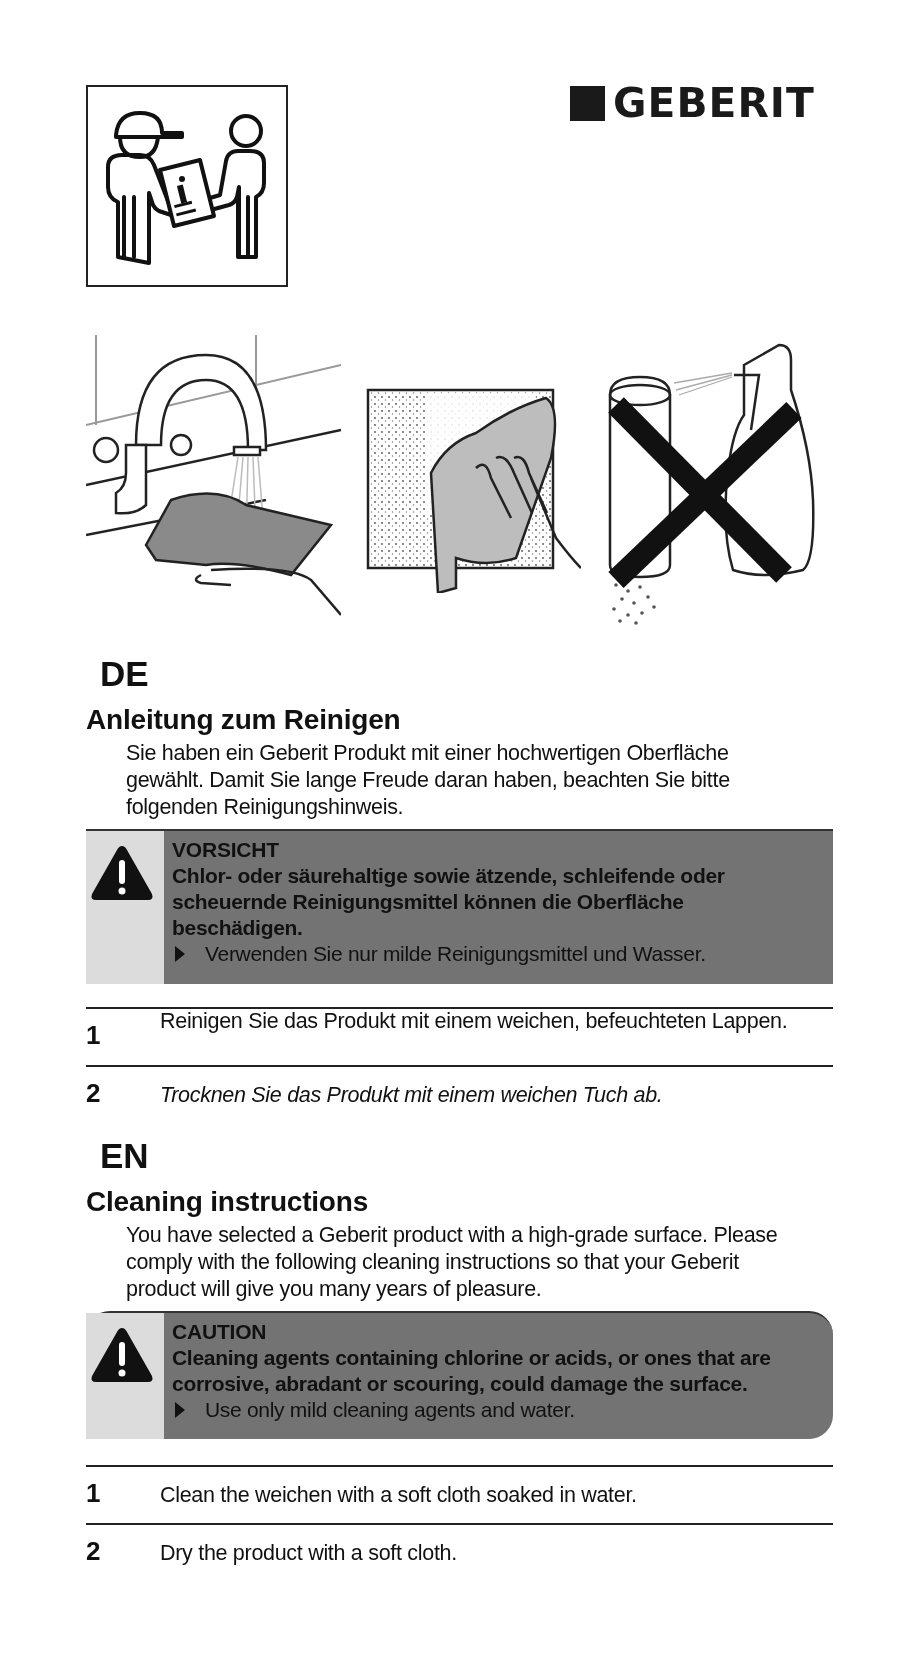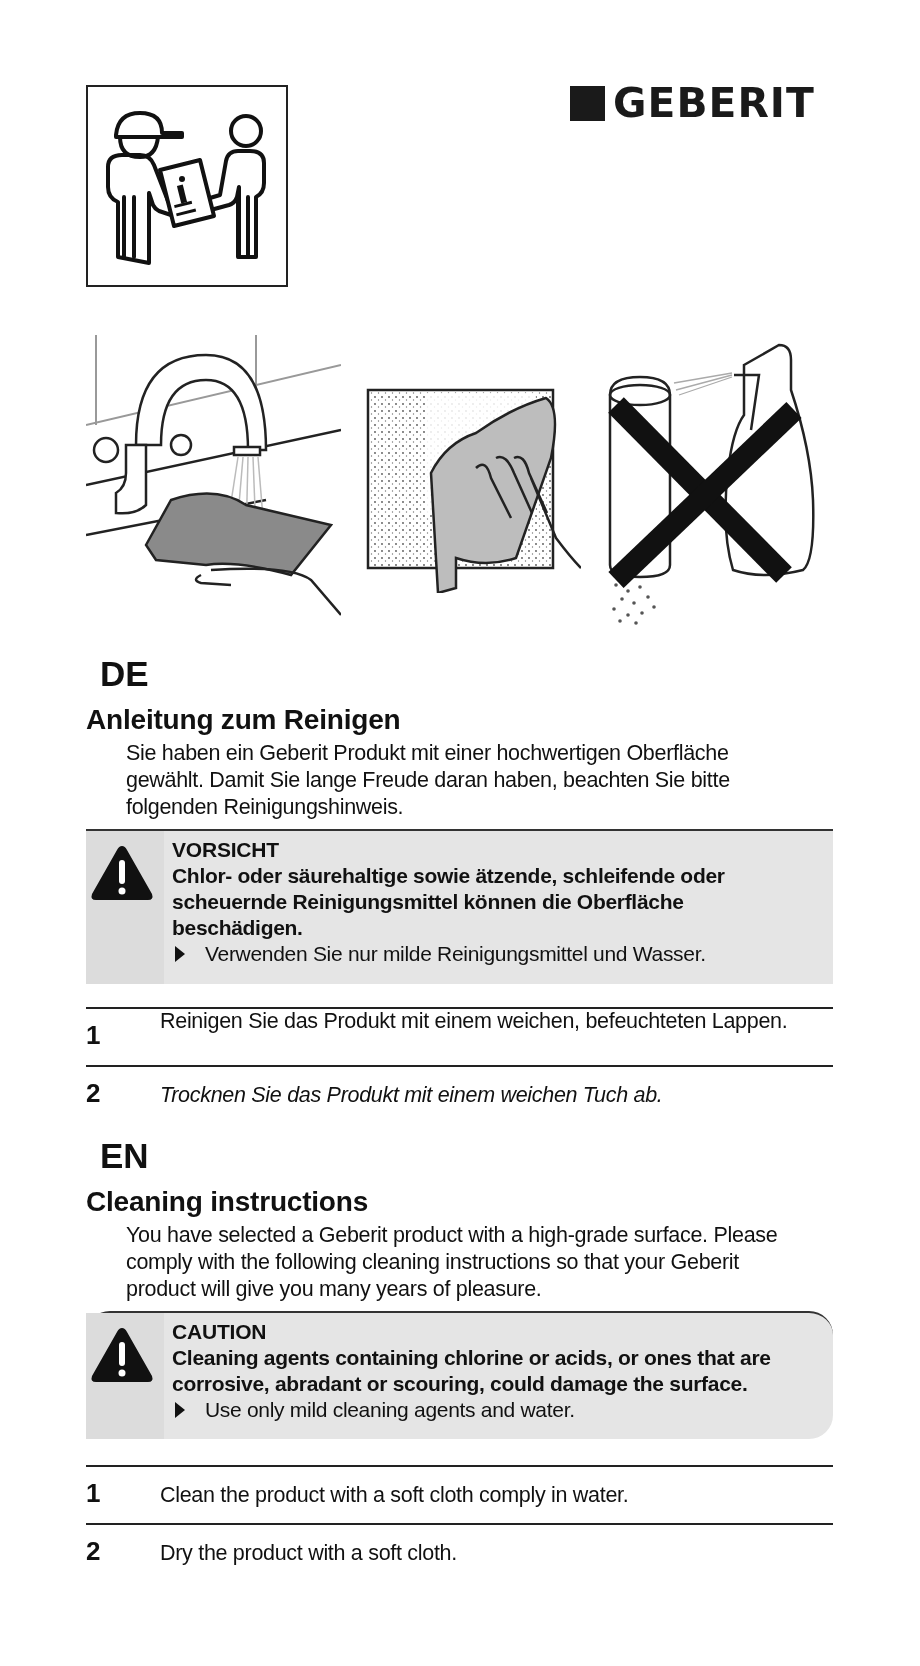--- a/index.html
+++ b/index.html
@@ -14,21 +14,21 @@
   #brand-logo .word { font-family: "DejaVu Sans", sans-serif; font-weight: bold; font-size: 40px; letter-spacing: 1px; color: #1a1a1a; line-height: 40px; transform: scaleX(1.02); transform-origin: left; }
 
   
   .illus { top: 335px; }
 
   
   .lang { left: 100px; font-weight: bold; font-size: 35px; line-height: 40px; }
   .title { left: 86px; font-weight: bold; font-size: 28px; line-height: 32px; letter-spacing: -0.2px; }
   .intro { left: 86px; width: 740px; font-size: 21.5px; line-height: 27px; letter-spacing: -0.3px; margin-left: 40px; }
 
-  .caution { left: 86px; width: 747px; background: #e5e5e5; border-top: 2px solid #333; box-sizing: border-box; }
+  .caution { left: 86px; width: 747px; background: #737373; border-top: 2px solid #333; box-sizing: border-box; }
   .caution .iconcol { position: absolute; left: 0; top: 0; bottom: 0; width: 78px; background: #dcdcdc; }
   .caution .warn { position: absolute; left: 3px; top: 12px; width: 66px; height: 60px; }
   .caution .content { position: absolute; left: 86px; top: 6px; right: 4px; }
   .caution .head { font-weight: bold; font-size: 21px; line-height: 26px; letter-spacing: -0.2px; }
   .caution .body { font-weight: bold; font-size: 21px; line-height: 26px; letter-spacing: -0.3px; }
   .caution .bullet { font-size: 21px; line-height: 26px; letter-spacing: -0.3px; display: flex; align-items: center; }
   .caution .bullet .tri { width: 0; height: 0; border-top: 8px solid transparent; border-bottom: 8px solid transparent; border-left: 10px solid #111; margin: 0 20px 0 3px; }
 
   .rule { left: 86px; width: 747px; height: 2px; background: #222; }
   .step-num { left: 86px; font-weight: bold; font-size: 26px; line-height: 30px; }
@@ -206,17 +206,17 @@
     </div>
     <div class="bullet">
       <span class="tri"></span>
       <span>Use only mild cleaning agents and water.</span>
     </div>
   </div>
 </div>
 
 <div class="abs rule" style="top:1465px;"></div>
 <div class="abs step-num" style="top:1478px;">1</div>
-<div class="abs step-text" style="top:1480px;">Clean the product with a soft cloth comply in water.</div>
+<div class="abs step-text" style="top:1480px;">Clean the weichen with a soft cloth soaked in water.</div>
 
 <div class="abs rule" style="top:1523px;"></div>
 <div class="abs step-num" style="top:1536px;">2</div>
 <div class="abs step-text" style="top:1538px;">Dry the product with a soft cloth.</div>
 
 </body></html>

